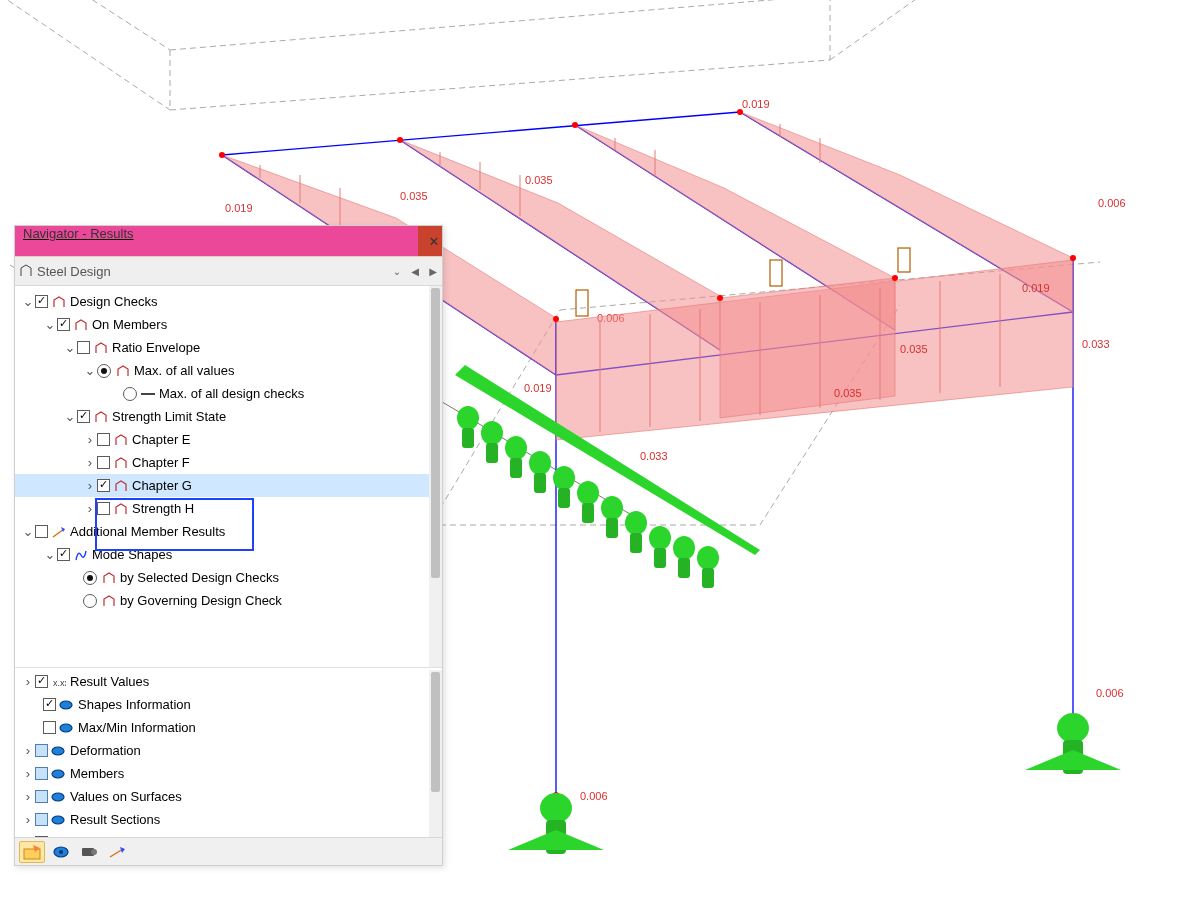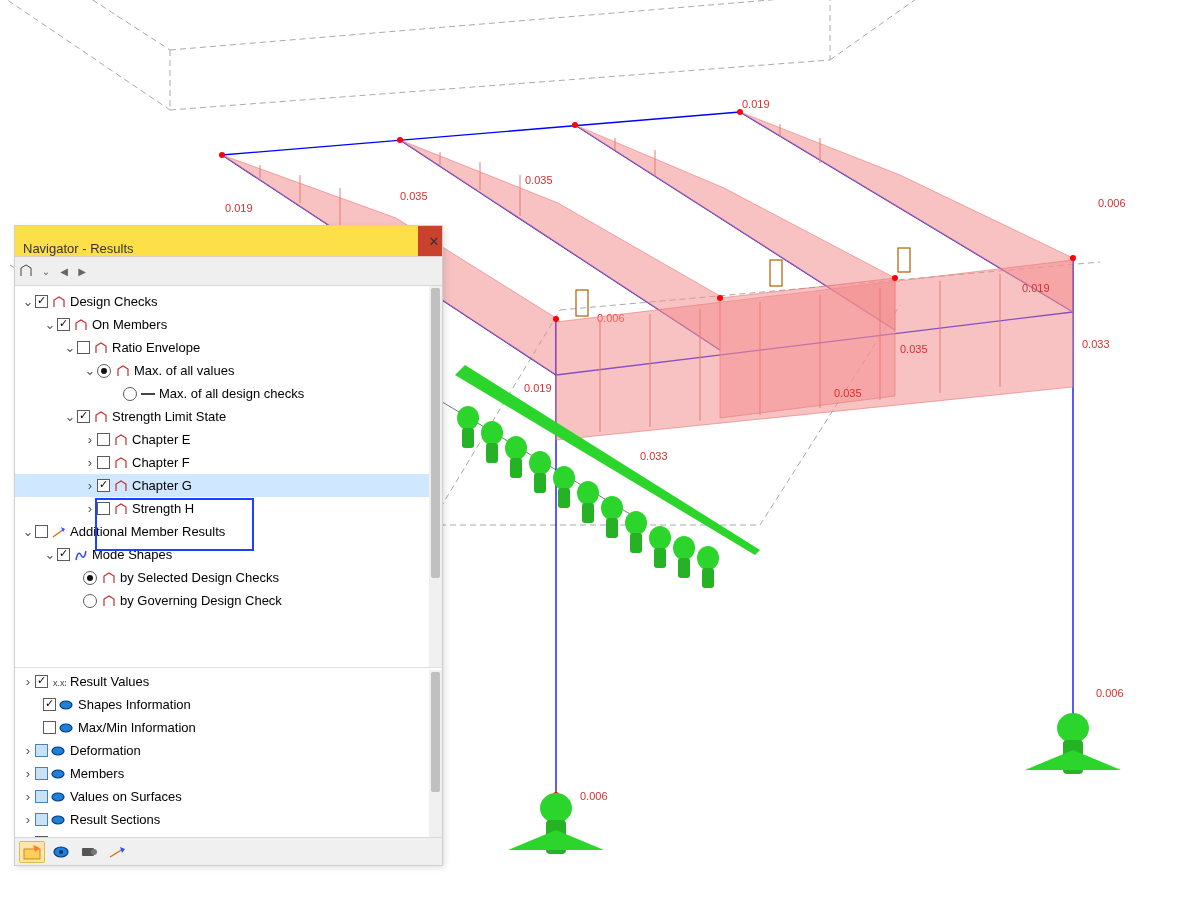--- a/index.html
+++ b/index.html
@@ -39,25 +39,26 @@
     top: 225px;
     width: 427px;
     background: #f7f7f7;
     border: 1px solid #cfcfcf;
     box-shadow: 2px 2px 6px rgba(0,0,0,.12);
     display: flex;
     flex-direction: column;
   }
   .nav-title {
     display: flex;
-    align-items: flex-end;
+    align-items: flex-start;
     height: 30px;
-    background: #fde047;
+    background: #ec4899;
     border-bottom: 1px solid #e4cec3;
     position: relative;
+    text-decoration: underline;
   }
   .nav-title span {
     padding-left: 8px;
     font-size: 13px;
     color: #333;
   }
   .nav-close {
     position: absolute;
     right: 0;
     top: 0;
@@ -418,20 +419,21 @@
       <span>✕</span>
     </div>
   </div>
 
   <div class="nav-toolbar">
     <div class="nav-tool-icon">
       <svg class="frame-svg" width="14" height="14">
           <path class="h" d="M2 12 L2 4 L7 1 L12 4 L12 12"></path>
         </svg>
     </div>
+    <div class="nav-toolbar-label">Steel Design</div>
     <div class="nav-tool-btn">
         <span class="chev">⌄</span>
       </div>
     <div class="nav-tool-btn">
         <span class="chev">◀</span>
       </div>
     <div class="nav-tool-btn">
         <span class="chev">▶</span>
       </div>
   </div>

